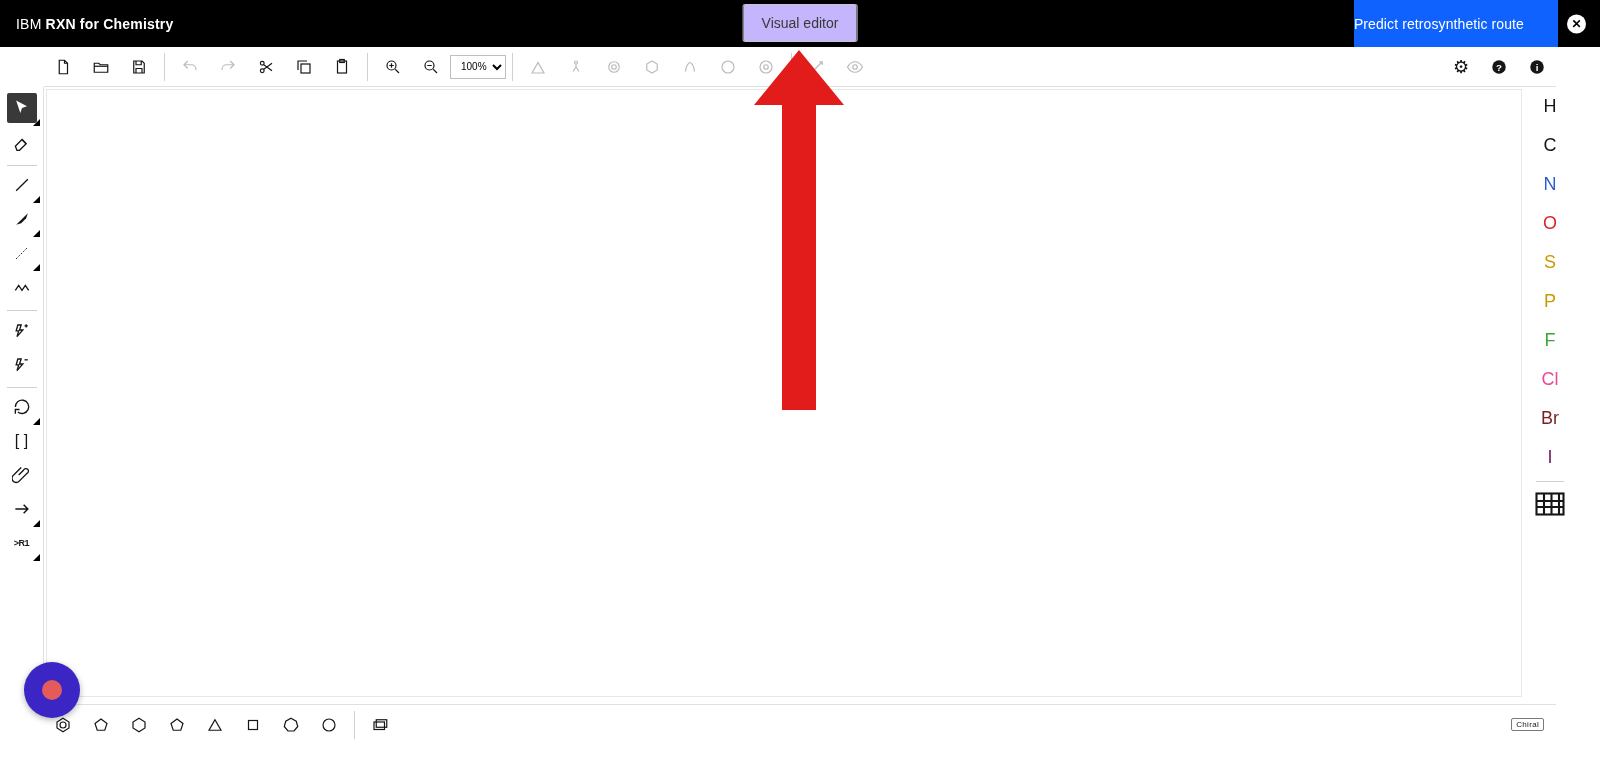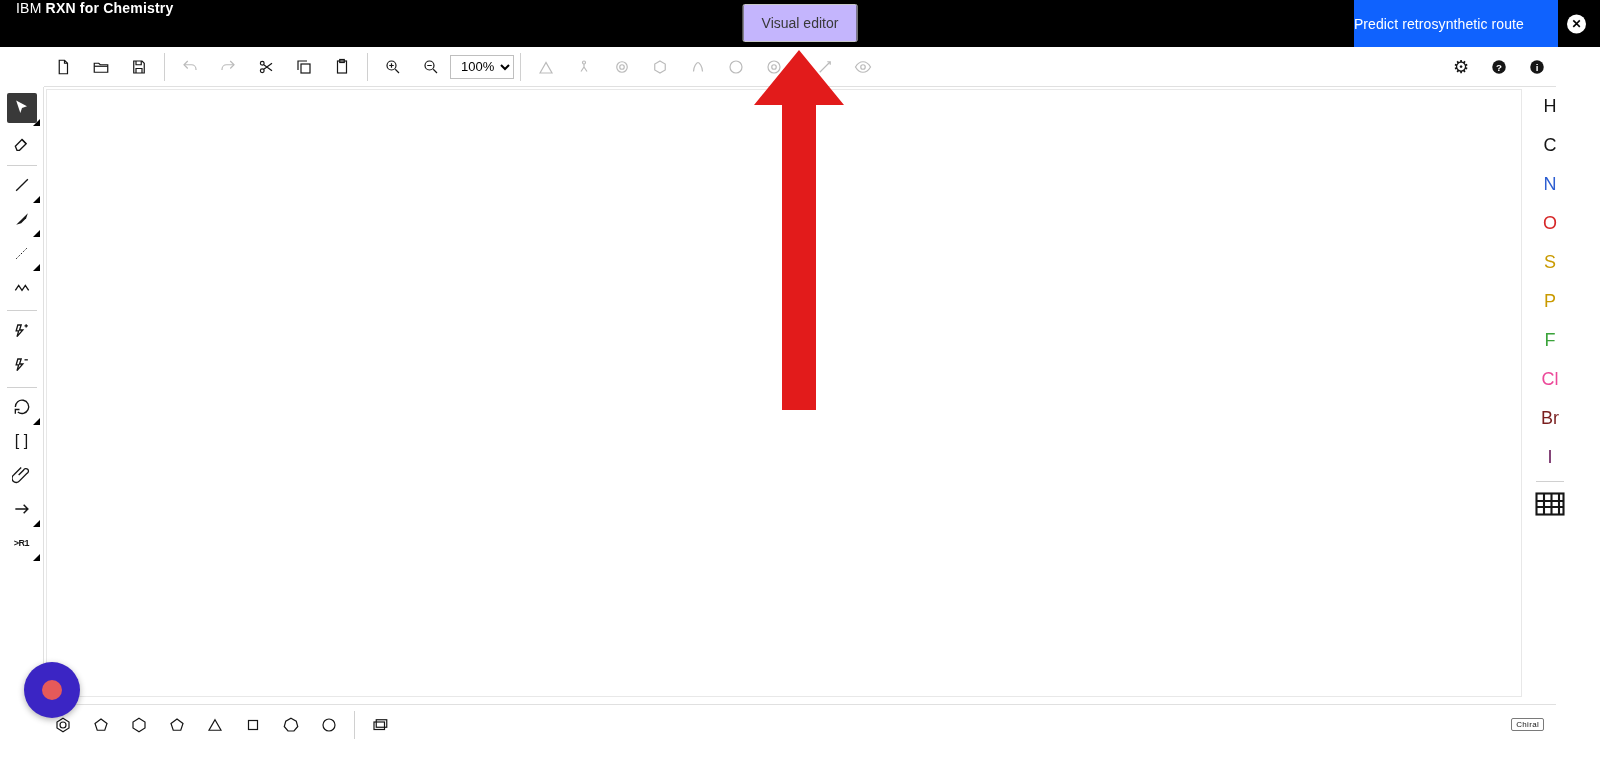--- a/index.html
+++ b/index.html
@@ -1,38 +1,38 @@
 <!DOCTYPE html>
 <html><head>
 <meta charset="utf-8">
 <style>
   * { box-sizing: border-box; margin: 0; padding: 0; }
   body { font-family: "Helvetica Neue", Arial, sans-serif; font-size: 14px; background: #fff; width: 1600px; height: 758px; overflow: hidden; position: relative; }
 
   
-  .topbar { position: absolute; top: 0; left: 0; right: 0; height: 47px; background: #000; color: #fff; display: flex; align-items: flex-start; }
+  .topbar { position: absolute; top: 0; left: 0; right: 0; height: 47px; background: #000; color: #fff; display: flex; align-items: center; }
   .brand { padding-left: 16px; font-size: 14px; letter-spacing: 0.2px; white-space: nowrap; }
   .brand .thin { font-weight: 300; }
   .brand .bold { font-weight: 600; }
   .tabs-wrap { position: absolute; left: 50%; top: 4px; transform: translateX(-50%); }
   .editor-tabs { display: flex; background: #f2f2f2; border: 1px solid #c6c6c6; border-radius: 2px; overflow: hidden; }
   .editor-tab { padding: 10px 18px; color: #393939; font-size: 14px; cursor: pointer; }
   .editor-tab.active { background: #c4b5fd; }
   .predict-btn { position: absolute; right: 42px; top: 0; height: 47px; background: #0f62fe; color: #fff; display: flex; align-items: center; padding: 0 34px 0 0; font-size: 14px; letter-spacing: 0.1px; }
   .close-circ { position: absolute; right: 14px; top: 50%; transform: translateY(-50%); width: 19px; height: 19px; border-radius: 50%; background: #fff; color: #000; display: flex; align-items: center; justify-content: center; font-size: 12px; font-weight: 700; line-height: 1; }
 
   
   .toolbar2 { position: absolute; top: 47px; left: 44px; right: 44px; height: 40px; background: #fff; border-bottom: 1px solid #e0e0e0; display: flex; align-items: center; }
   .tb-group { display: flex; align-items: center; height: 100%; }
   .tb-sep { width: 1px; height: 28px; background: #d0d0d0; margin: 0 6px; }
   .tb-btn { width: 38px; height: 40px; display: flex; align-items: center; justify-content: center; color: #161616; }
   .tb-btn svg { width: 18px; height: 18px; }
   .tb-btn.faded { color: #8d8d8d; }
   .tb-btn.faded svg { opacity: 0.6; }
-  .zoom-select { height: 24px; border: 1px solid #bfbfbf; font-size: 13px; padding: 0 2px 0 6px; background: #fff; }
+  .zoom-select { height: 24px; border: 1px solid #bfbfbf; font-size: 10px; padding: 0 2px 0 6px; background: #fff; }
   .tb-spacer { flex: 1; }
   .tb-right .tb-btn svg { width: 18px; height: 18px; }
   .gear { font-size: 18px; }
 
   
   .left-tools { position: absolute; top: 87px; left: 0; width: 44px; bottom: 59px; background: #fff; border-right: 1px solid #e0e0e0; display: flex; flex-direction: column; align-items: center; padding-top: 6px; }
   .lt-btn { width: 30px; height: 30px; display: flex; align-items: center; justify-content: center; position: relative; margin-bottom: 4px; color: #161616; }
   .lt-btn.active { background: #393939; border-radius: 2px; color: #fff; }
   .lt-btn svg { width: 20px; height: 20px; }
   .lt-btn .corner { position: absolute; right: -3px; bottom: -3px; width: 0; height: 0; border-style: solid; border-width: 0 0 7px 7px; border-color: transparent transparent #000 transparent; }

